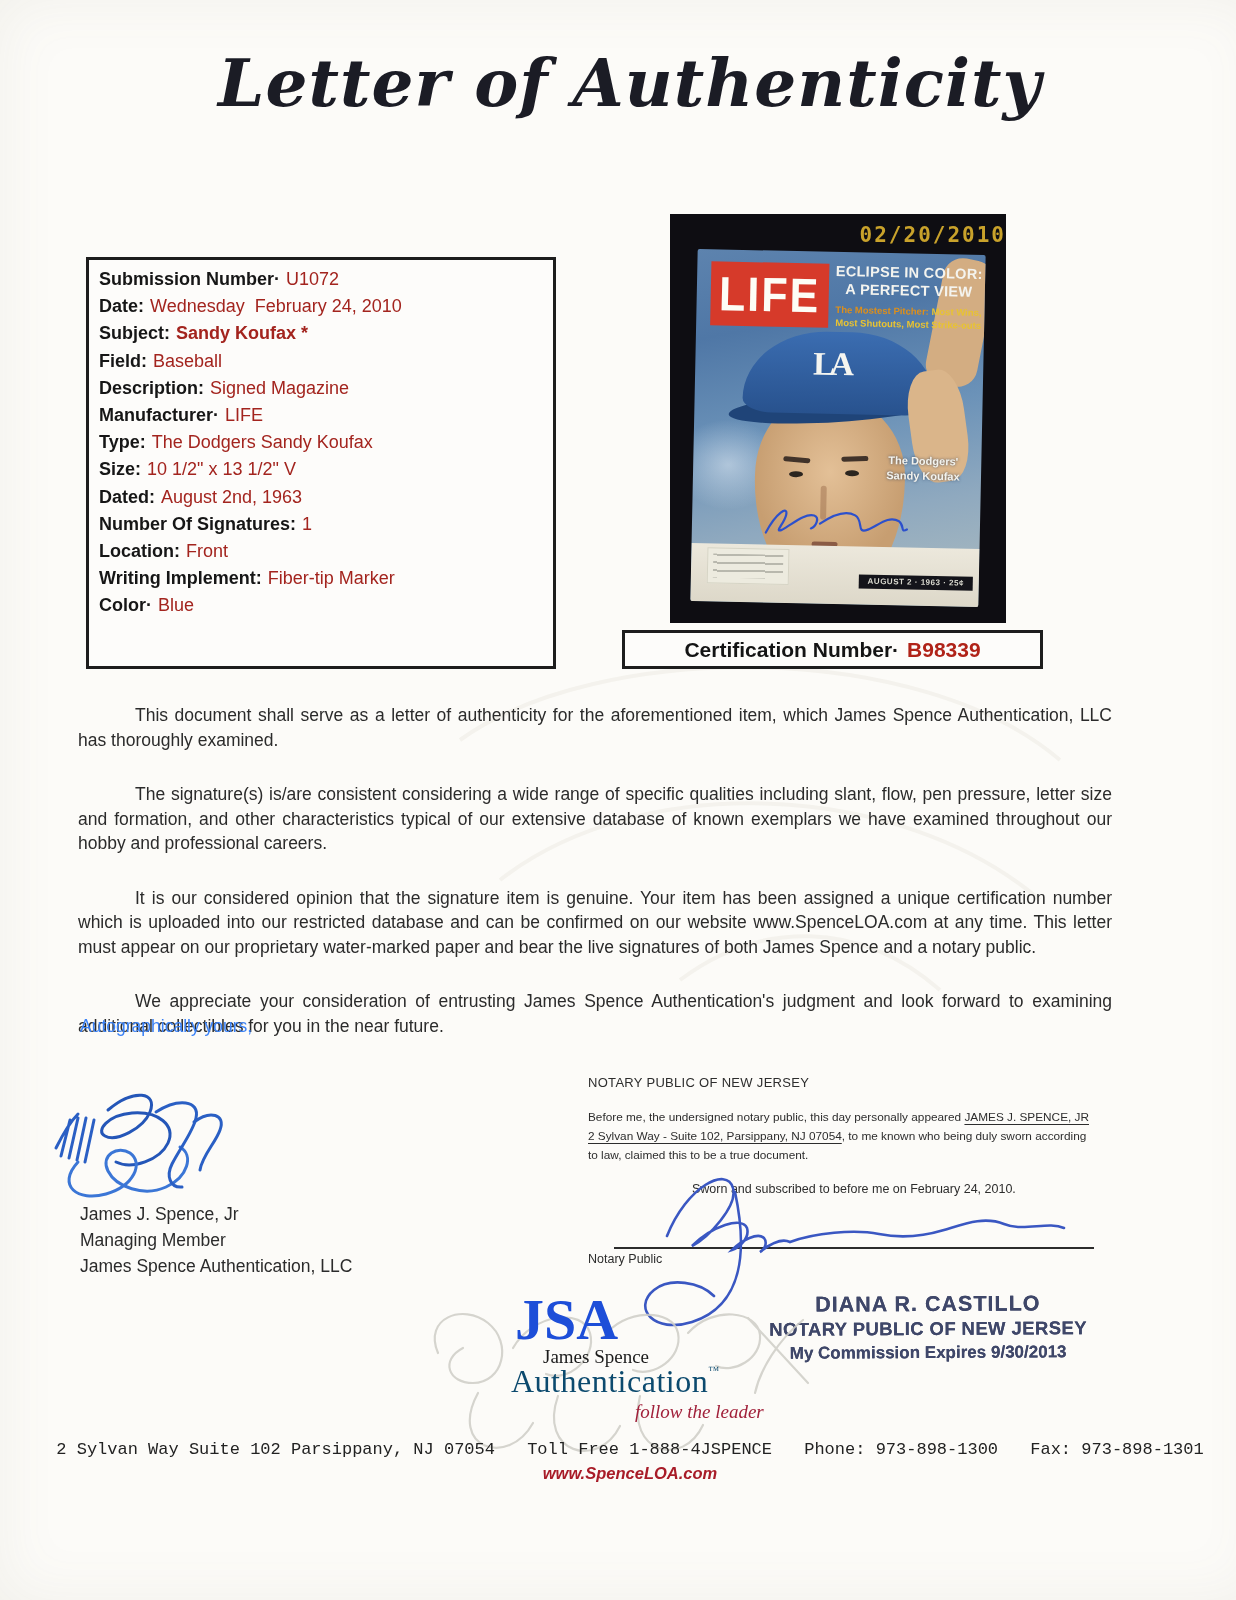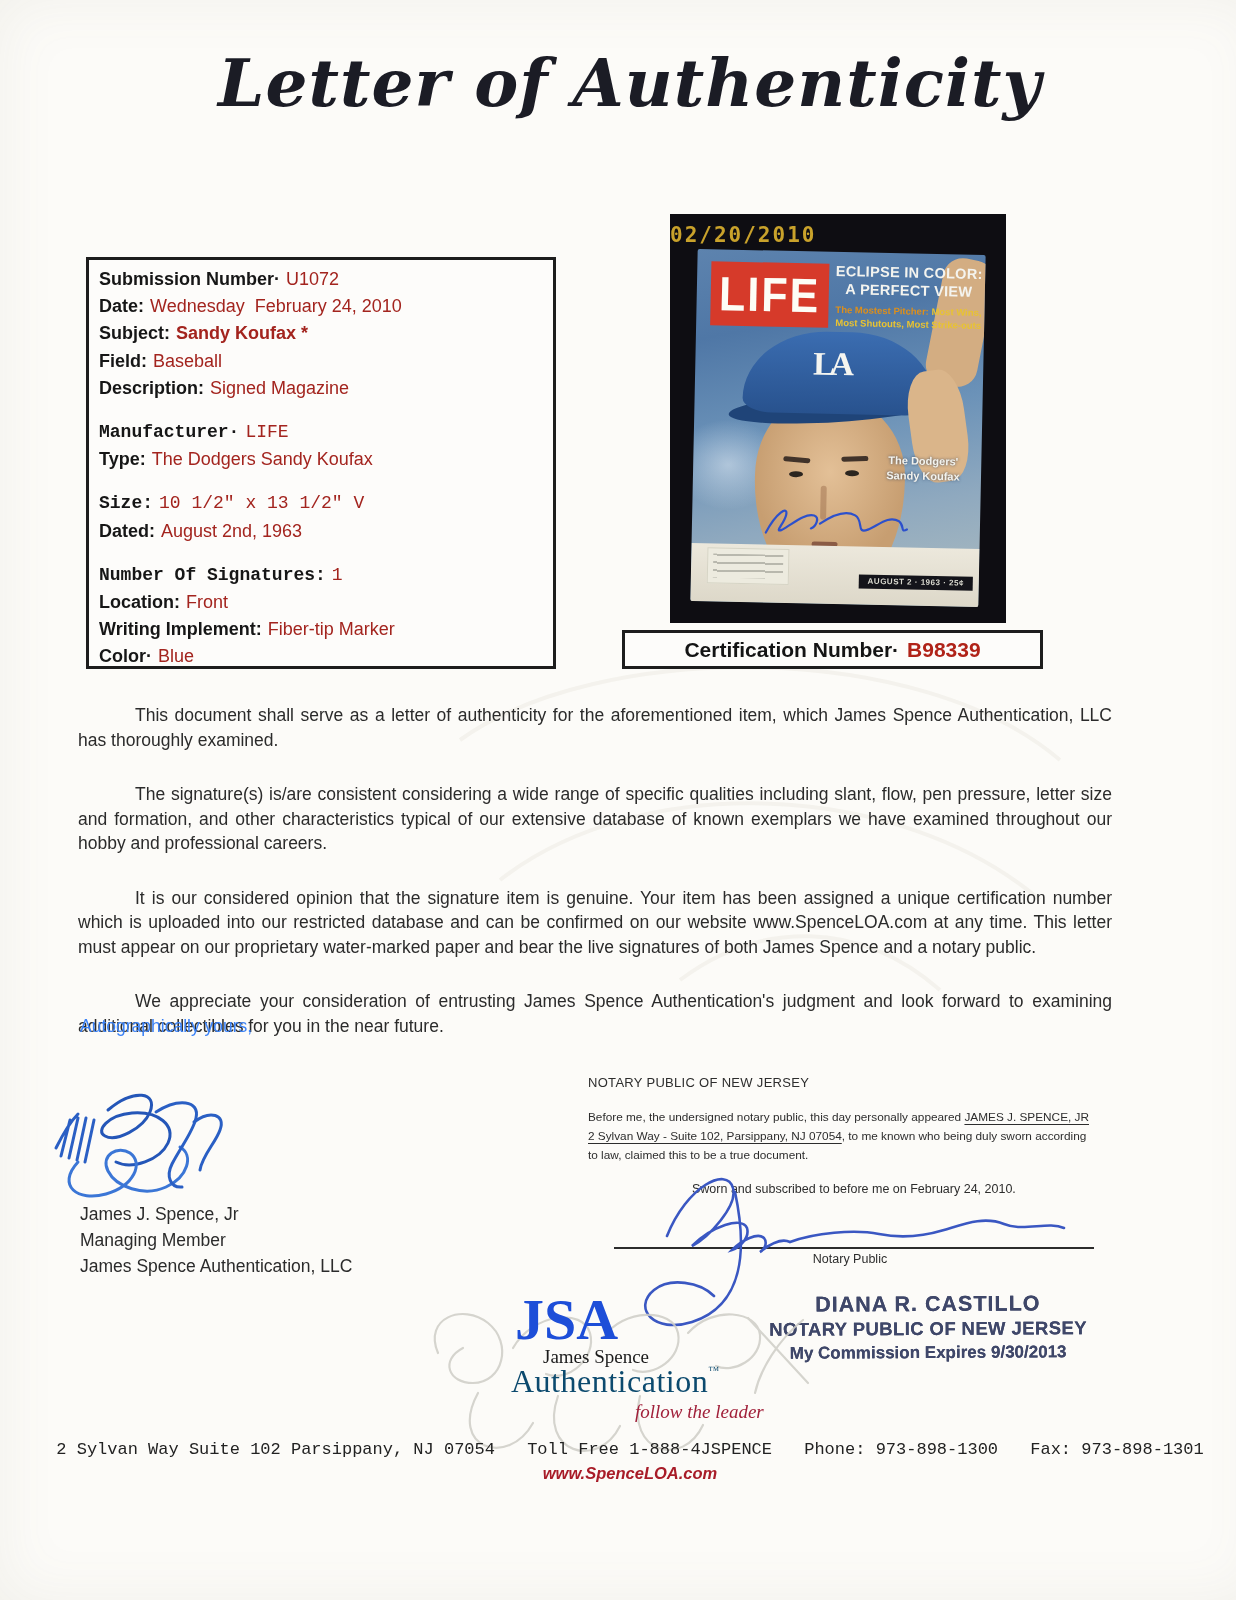--- a/index.html
+++ b/index.html
@@ -10,28 +10,28 @@
 
   
   .title{position:absolute;top:44px;left:0;width:100%;text-align:center;
          font-family:"DejaVu Serif",serif;font-style:italic;font-weight:bold;
          font-size:66px;color:#1b1c25;letter-spacing:1px;}
 
   
   .info-box{position:absolute;left:86px;top:257px;width:470px;height:412px;
             border:3px solid #1d1d1d;box-sizing:border-box;padding:6px 0 0 10px;background:#fdfcfa;}
   .info-row{font-size:18px;line-height:27.2px;white-space:nowrap;}
-  .info-row.gap-top{margin-top:17px;font-family:Liberation Mono, monospace;}
+  .info-row.gap-top{}
   .info-label{font-weight:bold;color:#161616;margin-right:6px;}
   .info-value{color:#a3241e;white-space:pre-wrap;}
   .info-value.bold{font-weight:bold;}
 
   
   .photo{position:absolute;left:670px;top:214px;width:336px;height:409px;background:#0e0d12;}
-  .date-stamp{position:absolute;top:9px;left:0;width:100%;text-align:left;
+  .date-stamp{position:absolute;top:9px;left:0;width:100%;text-align:right;
               font-family:"DejaVu Sans Mono",monospace;font-weight:bold;font-size:21px;
               color:#c9a22b;letter-spacing:2px;}
   .cover{position:absolute;left:24px;top:38px;width:288px;height:352px;overflow:hidden;
          transform:rotate(1.2deg);border-radius:2px;
          background:linear-gradient(168deg,#5d83ae 0%,#4f77a6 22%,#6b92b8 48%,#8fa9bf 72%,#aebdc0 100%);}
   .cover-light{position:absolute;left:-20px;top:170px;width:110px;height:90px;border-radius:50%;
                background:radial-gradient(closest-side,rgba(225,235,245,.55),rgba(225,235,245,0));}
   .life-logo{position:absolute;left:14px;top:12px;width:118px;height:64px;background:#d63a2a;
              display:flex;align-items:center;justify-content:center;}
   .life-logo span{color:#fdfdf6;font-weight:bold;font-size:43px;letter-spacing:2px;transform:scaleY(1.12);}
@@ -88,21 +88,21 @@
   .spence-sig{position:absolute;left:46px;top:1090px;}
   .signer{position:absolute;left:80px;top:1201px;font-size:17.5px;line-height:26px;color:#2b2b2b;}
 
   
   .notary{position:absolute;left:588px;top:1075px;width:524px;color:#2d2d2d;}
   .notary-heading{position:absolute;left:0;top:0;font-size:13px;letter-spacing:.3px;}
   .notary-statement{position:absolute;left:0;top:33px;width:505px;font-size:11.8px;line-height:19px;}
   .notary-underline{text-decoration:underline;text-underline-offset:3px;}
   .sworn{position:absolute;left:104px;top:107px;font-size:12.5px;}
   .sig-line{position:absolute;left:26px;top:172px;width:480px;border-top:2px solid #2c2c2c;}
-  .notary-public-label{position:absolute;left:0;top:177px;width:524px;text-align:center;font-size:12.5px;}
+  .notary-public-label{position:absolute;left:0;top:177px;width:524px;text-align:left;font-size:12.5px;}
   .notary-sig{position:absolute;left:592px;top:1158px;pointer-events:none;}
 
   
   .stamp{position:absolute;left:742px;top:1291px;width:372px;text-align:center;color:#3f4769;
          font-weight:bold;transform:rotate(-.3deg);text-shadow:0 0 .5px #3f4769;}
   .stamp-name{font-size:21.5px;letter-spacing:1px;line-height:26px;}
   .stamp-title{font-size:18.5px;letter-spacing:.4px;line-height:24px;}
   .stamp-expiry{font-size:17px;line-height:23px;}
 
   

